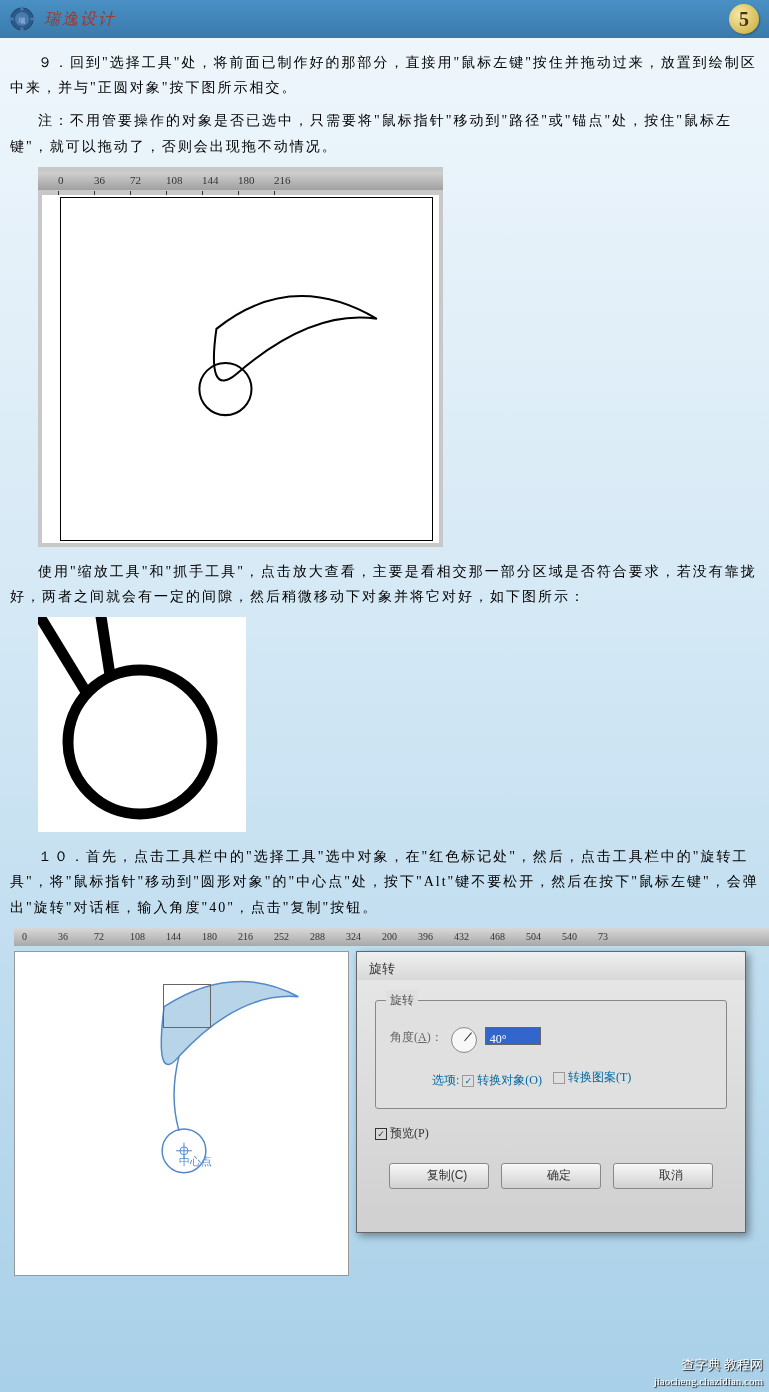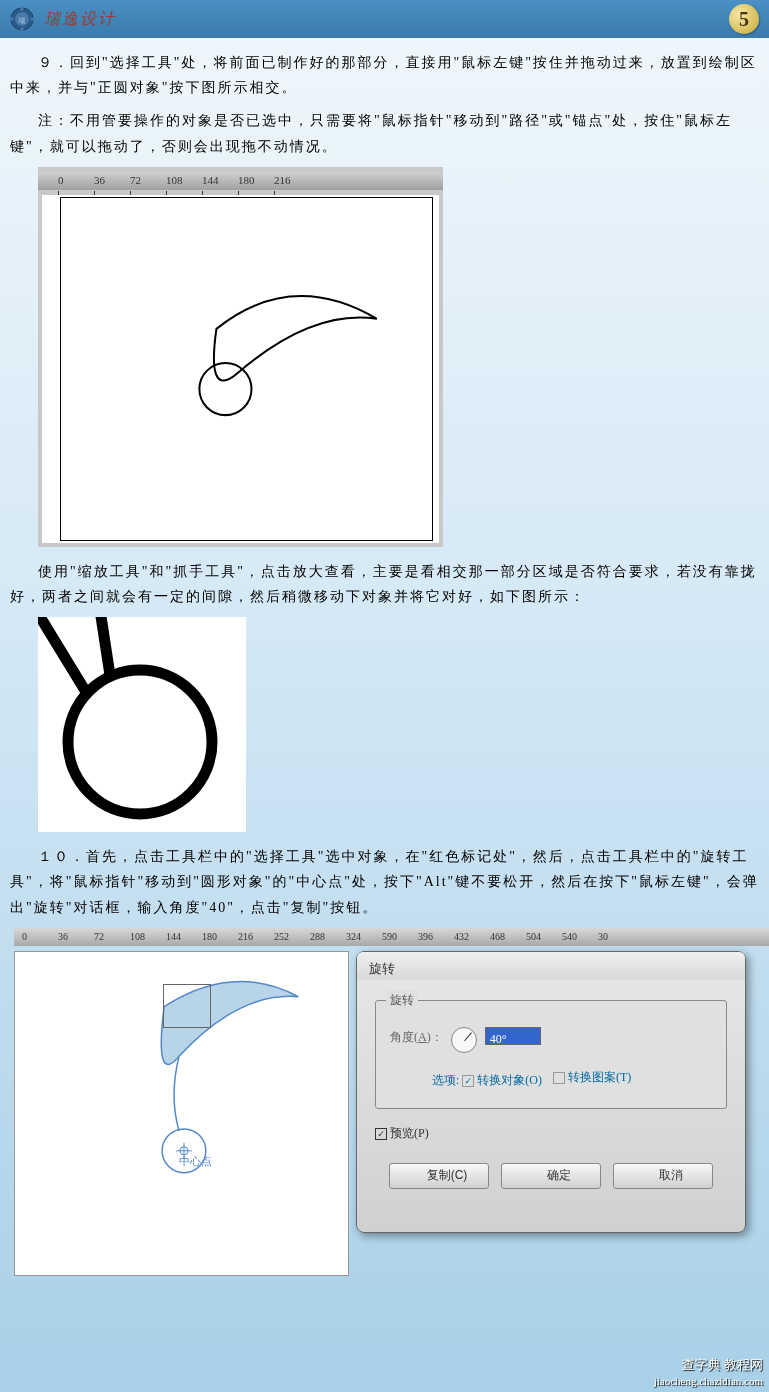--- a/index.html
+++ b/index.html
@@ -155,21 +155,21 @@
   border: 1px solid #999;
 }
 .dialog {
   position: absolute;
   top: 23px;
   left: 342px;
   width: 390px;
   height: 282px;
   background: linear-gradient(to bottom, #e8e8e8, #d0d0d0);
   border: 1px solid #666;
-  border-radius: 8px;
+  border-radius: 0;
   box-shadow: 3px 3px 8px rgba(0,0,0,0.4);
 }
 .dialog-title {
   height: 28px;
   padding: 5px 12px;
   font-size: 13px;
   color: #333;
   background: linear-gradient(to bottom, #f0f0f0, #d8d8d8);
   border-radius: 6px 6px 0 0;
 }
@@ -360,27 +360,27 @@
         <span class="ruler-tick3">0</span>
         <span class="ruler-tick3">36</span>
         <span class="ruler-tick3">72</span>
         <span class="ruler-tick3">108</span>
         <span class="ruler-tick3">144</span>
         <span class="ruler-tick3">180</span>
         <span class="ruler-tick3">216</span>
         <span class="ruler-tick3">252</span>
         <span class="ruler-tick3">288</span>
         <span class="ruler-tick3">324</span>
-        <span class="ruler-tick3">590</span>
+        <span class="ruler-tick3">200</span>
         <span class="ruler-tick3">396</span>
         <span class="ruler-tick3">432</span>
         <span class="ruler-tick3">468</span>
         <span class="ruler-tick3">504</span>
         <span class="ruler-tick3">540</span>
-        <span class="ruler-tick3">30</span>
+        <span class="ruler-tick3">73</span>
       </div>
 
       <div class="canvas3">
         <svg width="100%" height="100%" viewBox="0 0 335 325">
           <path d="M 150 55 Q 220 10 285 45 Q 225 40 165 105 Q 140 135 150 55 Z" fill="#b8d4e8" stroke="#5288c8" stroke-width="1.5"></path>
           <path d="M 165 105 Q 155 145 165 180" fill="none" stroke="#5288c8" stroke-width="1.5"></path>
           <circle cx="170" cy="200" r="22" fill="none" stroke="#5288c8" stroke-width="1.5"></circle>
           <circle cx="170" cy="200" r="4" fill="none" stroke="#5288c8" stroke-width="1"></circle>
           <line x1="162" y1="200" x2="178" y2="200" stroke="#5288c8" stroke-width="1"></line>
           <line x1="170" y1="192" x2="170" y2="208" stroke="#5288c8" stroke-width="1"></line>

